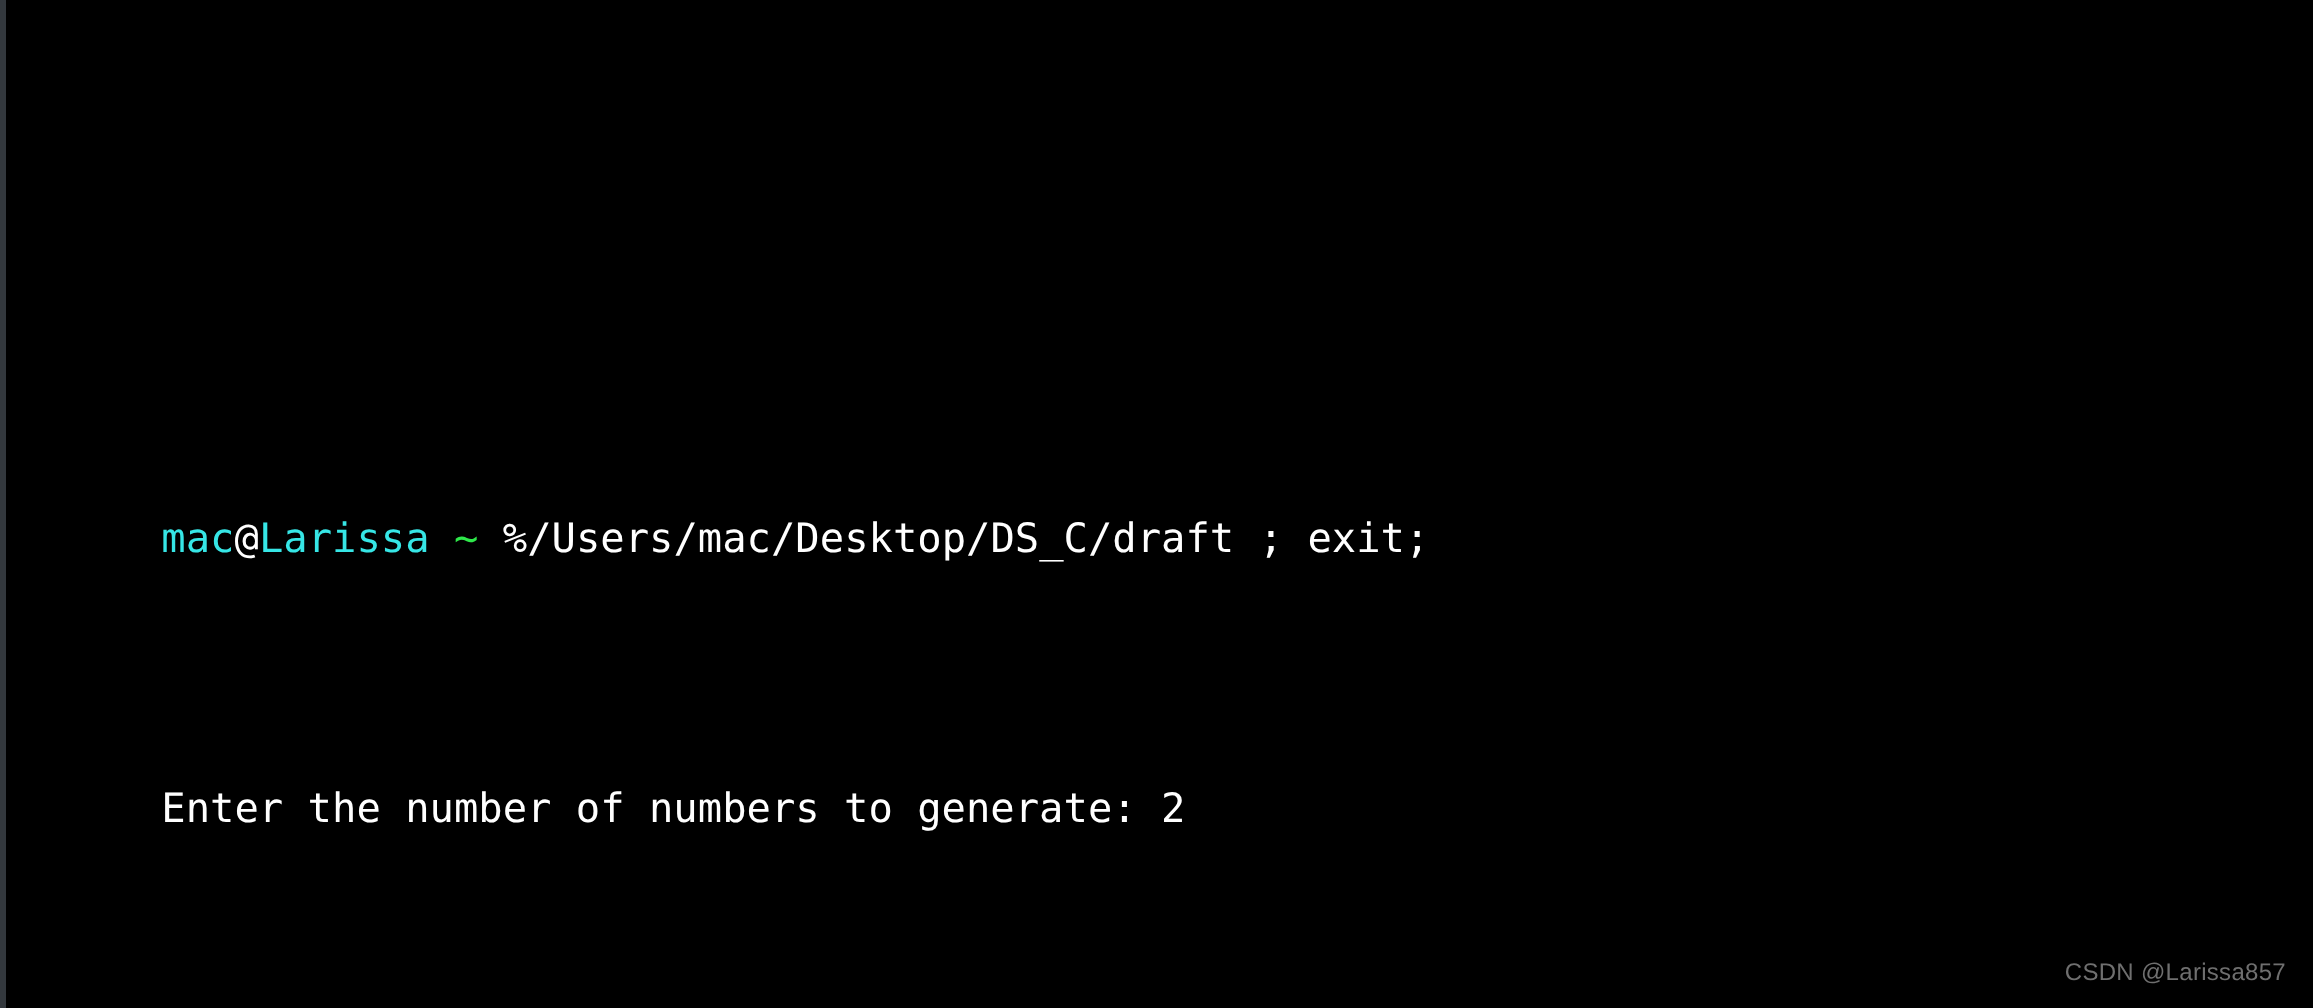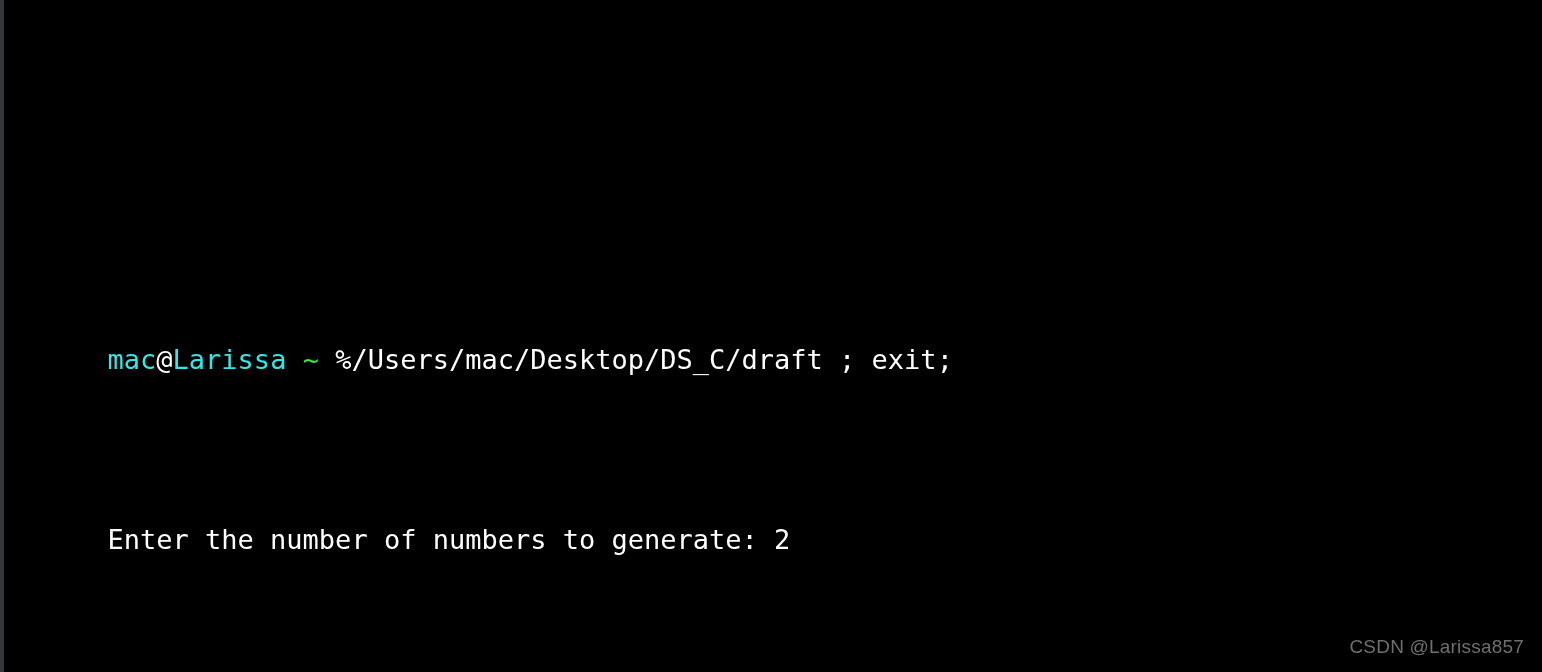--- a/index.html
+++ b/index.html
@@ -59,21 +59,21 @@
   .c-user   { color: #36e6e6; }   
   .c-at     { color: #ffffff; }   
   .c-tilde  { color: #2ee84a; }   
   .c-white  { color: #ffffff; }
 
   #watermark {
     position: absolute;
     right: 18px;
     bottom: 14px;
     font-family: "Liberation Sans", "DejaVu Sans", sans-serif;
-    font-size: 19px;
+    font-size: 16px;
     color: #6f6f6f;
     letter-spacing: 0.2px;
     white-space: pre;
     z-index: 6;
   }
 </style>
 </head>
 <body>
 
 <div id="terminal">

